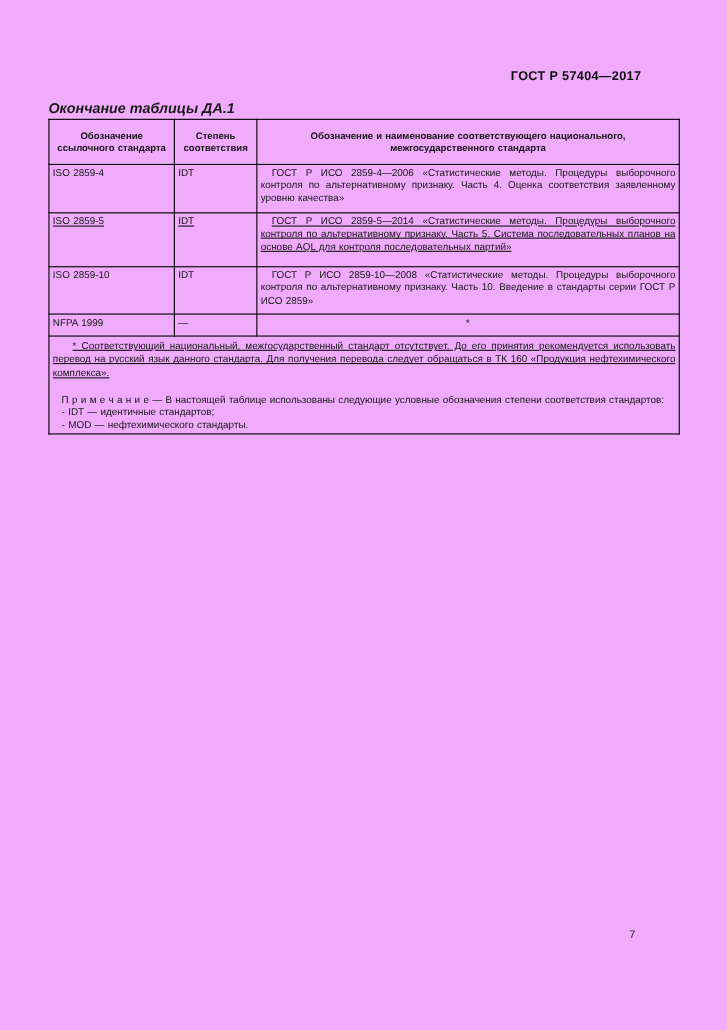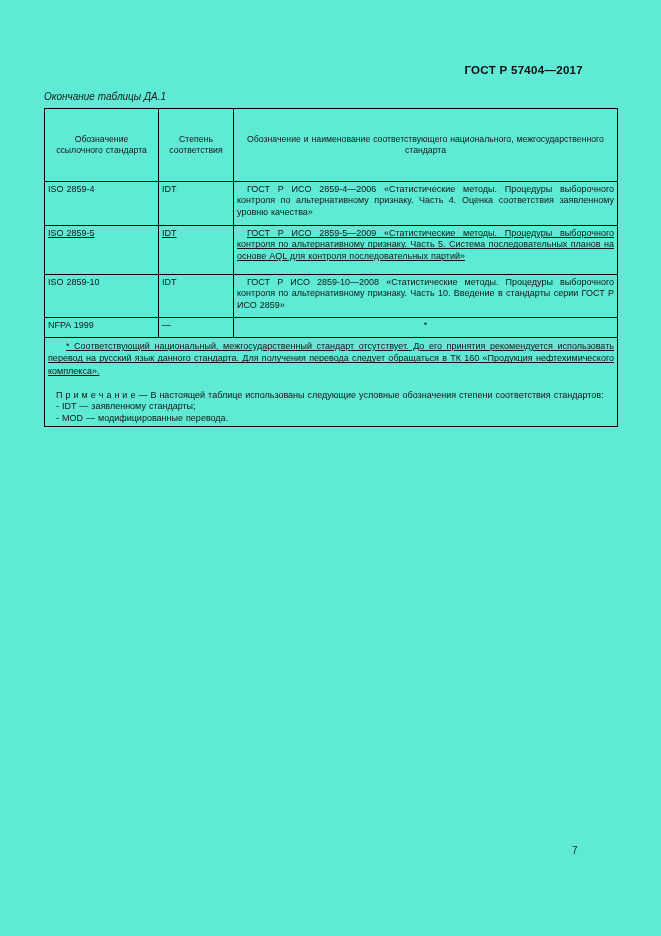--- a/index.html
+++ b/index.html
@@ -4,36 +4,37 @@
 <style>
   html, body { margin: 0; padding: 0; }
   body {
     width: 661px; height: 936px;
     background: #ffffff;
     font-family: "Liberation Sans", sans-serif;
     color: #151515;
     position: relative;
     -webkit-font-smoothing: antialiased;
   }
-  .page { position: absolute; inset: 0; background: #5eead4; overflow: hidden; }
+  .page { position: absolute; inset: 0; background: #f0abfc; overflow: hidden; }
 
   .doc-header {
     position: absolute; top: 64px; left: 0; width: 583px;
     text-align: right;
     font-weight: bold;
     font-size: 11.5px;
     letter-spacing: 0.3px;
     color: #0e0e0e;
   }
 
   .caption {
     position: absolute; top: 91px; left: 44px;
     font-style: italic;
-    font-size: 10px;
+    font-size: 13px;
     color: #1a1a1a;
+    font-weight: bold;
   }
 
   table.std {
     position: absolute; top: 108px; left: 44px;
     width: 573px;
     border-collapse: collapse;
     table-layout: fixed;
     border: 1.5px solid #000;
   }
   table.std col.c1 { width: 114px; }
@@ -43,27 +44,27 @@
   table.std th, table.std td {
     border: 1px solid #000;
     vertical-align: top;
     font-size: 9px;
     line-height: 11.4px;
     padding: 2px 3px;
     color: #151515;
     word-spacing: 0.5px;
   }
   table.std thead th {
-    font-weight: normal;
+    font-weight: bold;
     text-align: center;
     vertical-align: middle;
     font-size: 8.7px;
     line-height: 11px;
     height: 34px;
-    padding: 19px 6px;
+    padding: 3px 6px;
     border-bottom: 1.5px solid #000;
   }
   td.ref  { padding: 3px 2px 2px 21px; margin-top: 16px; }
   td.deg  { text-align: left; padding-top: 3px; }
   td.desc { text-align: justify; padding: 3px 5px 2px 3px; margin-left: 12px; }
   td.desc .para { text-indent: 10px; }
   td.star { text-align: center; padding-top: 1px; }
 
   tr.r1 td { height: 39px; }
   tr.r2 td { height: 44px; text-decoration: underline; }
@@ -124,41 +125,41 @@
         <td class="ref">ISO 2859-4</td>
         <td class="deg">IDT</td>
         <td class="desc">
           <div class="para">ГОСТ Р ИСО 2859-4—2006 «Статистические методы. Процедуры выборочного контроля по альтернативному признаку. Часть 4. Оценка соответствия заявленному уровню качества»</div>
         </td>
       </tr>
       <tr class="r2">
         <td class="ref">ISO 2859-5</td>
         <td class="deg">IDT</td>
         <td class="desc">
-          <div class="para">ГОСТ Р ИСО 2859-5—2009 «Статистические методы. Процедуры выборочного контроля по альтернативному признаку. Часть 5. Система последовательных планов на основе AQL для контроля последовательных партий»</div>
+          <div class="para">ГОСТ Р ИСО 2859-5—2014 «Статистические методы. Процедуры выборочного контроля по альтернативному признаку. Часть 5. Система последовательных планов на основе AQL для контроля последовательных партий»</div>
         </td>
       </tr>
       <tr class="r3">
         <td class="ref">ISO 2859-10</td>
         <td class="deg">IDT</td>
         <td class="desc">
           <div class="para">ГОСТ Р ИСО 2859-10—2008 «Статистические методы. Процедуры выборочного контроля по альтернативному признаку. Часть 10. Введение в стандарты серии ГОСТ Р ИСО 2859»</div>
         </td>
       </tr>
       <tr class="r4">
         <td class="ref">NFPA 1999</td>
         <td class="deg">—</td>
         <td class="star">*</td>
       </tr>
       <tr>
         <td class="notes-cell" colspan="3">
           <div class="footnote">* Соответствующий национальный, межгосударственный стандарт отсутствует. До его принятия рекомендуется использовать перевод на русский язык данного стандарта. Для получения перевода следует обращаться в ТК 160 «Продукция нефтехимического комплекса».</div>
           <div class="note-head">П р и м е ч а н и е — В настоящей таблице использованы следующие условные обозначения степени соответствия стандартов:</div>
-          <div class="note-item">- IDT — заявленному стандарты;</div>
-          <div class="note-item">- MOD — модифицированные перевода.</div>
+          <div class="note-item">- IDT — идентичные стандартов;</div>
+          <div class="note-item">- MOD — нефтехимического стандарты.</div>
         </td>
       </tr>
     </tbody>
   </table>
 
   <div class="page-number">7</div>
 
 </div>
 
 </body></html>

